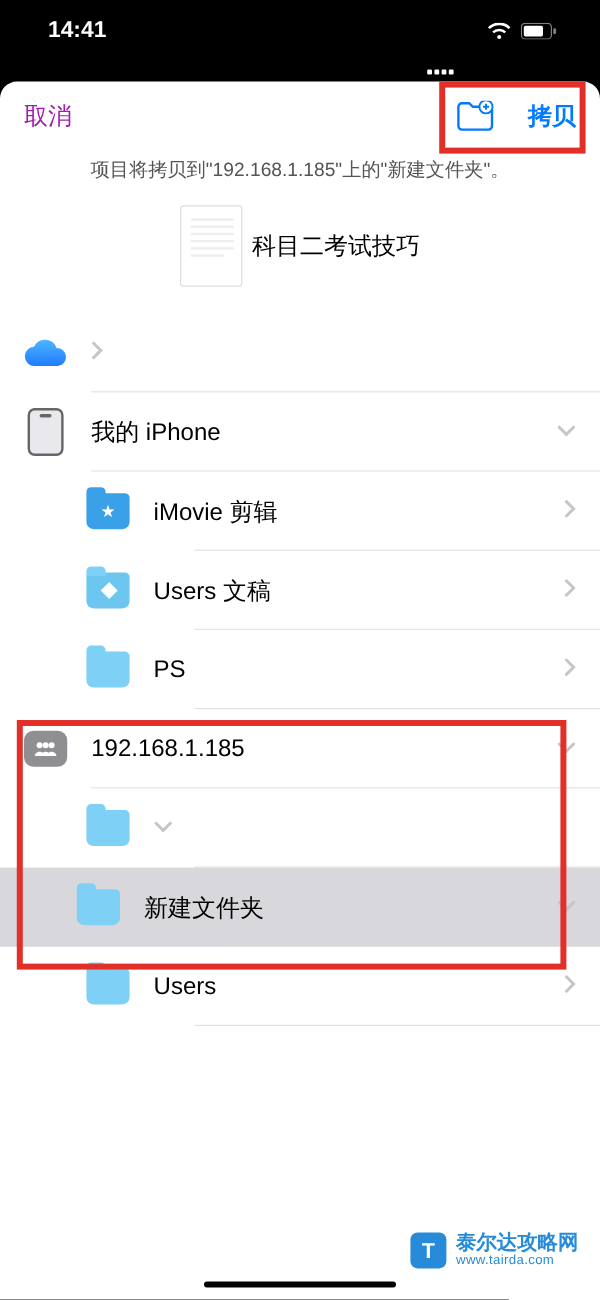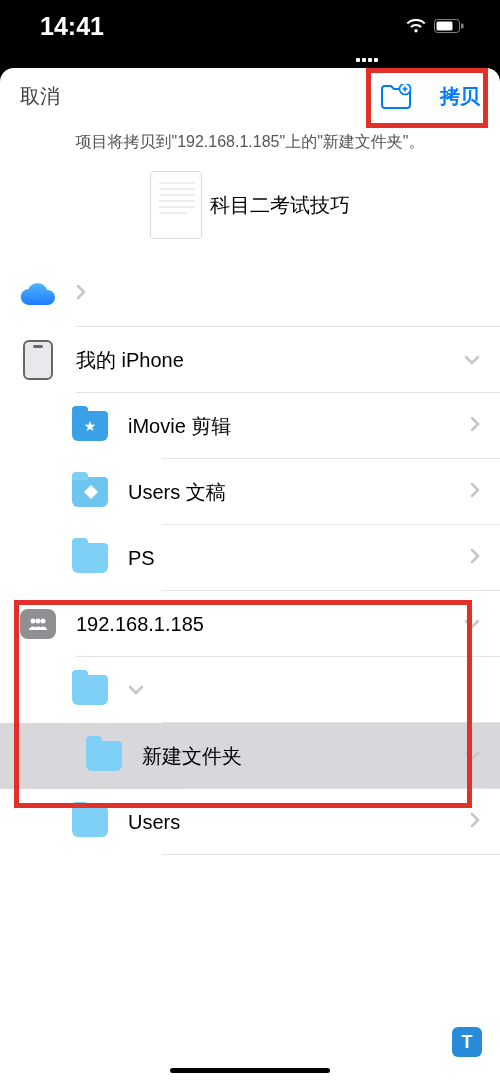--- a/index.html
+++ b/index.html
@@ -12,21 +12,21 @@
     overflow: hidden;
   }
   .statusbar {
     height: 52px;
     background: #000;
     color: #fff;
     display: flex;
     align-items: center;
     justify-content: space-between;
     padding: 0 36px 0 40px;
-    font-size: 25px;
+    font-size: 19px;
     font-weight: 600;
   }
   .status-right { display:flex; align-items:center; gap:8px; }
   .wifi svg, .batt svg { display:block; }
   .sigdual { display:flex; flex-direction:column; gap:2px;}
   .sigdual .row{display:flex; gap:2px;}
   .sigdual .dot{width:4px;height:4px;border-radius:1px;}
   .sigdual .f{background:#fff}
 
   .sheet {
@@ -36,21 +36,21 @@
     background: #fff;
     border-radius: 14px 14px 0 0;
   }
   .sheet-header {
     height: 56px;
     display:flex;
     align-items:center;
     justify-content:space-between;
     padding: 0 20px;
   }
-  .cancel { color:#404040; font-size:20px; }
+  .cancel { color:#a21caf; font-size:20px; }
   .header-right { display:flex; align-items:center; gap:30px; }
   .newfolder-icon { width:30px; height:24px; position:relative; }
   .newfolder-icon svg { display:block; }
   .copy-btn { color:#007aff; font-size:20px; font-weight:600; }
 
   .subtitle {
     text-align:center;
     color:#555;
     font-size:16px;
     margin-top:8px;
@@ -86,21 +86,21 @@
     position:relative;
   }
   .row::after{
     content:"";
     position:absolute;
     left:76px; right:0; bottom:0;
     height:1px; background:#e3e3e3;
   }
   .row.sub1 { padding-left:40px;margin-left:32px; }
   .row.sub1::after{ left:130px; }
-  .row.sub2 { padding-left:86px; }
+  .row.sub2 { padding-left:64px; }
   .row.sub2::after{ left:186px; }
   .row.selected{ background:#d7d7dc; }
   .row .icon { width:36px; height:36px; margin-right:20px; flex-shrink:0; display:flex;align-items:center;justify-content:center;}
   .row .label { flex:1; font-size:20px; color:#000; }
   .row .chev { color:#c5c5ca; }
 
   .icloud {
     width:36px;height:26px;
   }
   .phone-outline{
@@ -306,13 +306,17 @@
   </div>
 
   <div class="home-indicator"></div>
 </div>
 
 <div class="highlight-box hl1"></div>
 <div class="highlight-box hl2"></div>
 
 <div class="watermark">
   <div class="wm-logo">T</div>
+  <div class="wm-text">
+    <span class="wm-cn">泰尔达攻略网</span>
+    <span class="wm-en">www.tairda.com</span>
+  </div>
 </div>
 
 </body></html>

